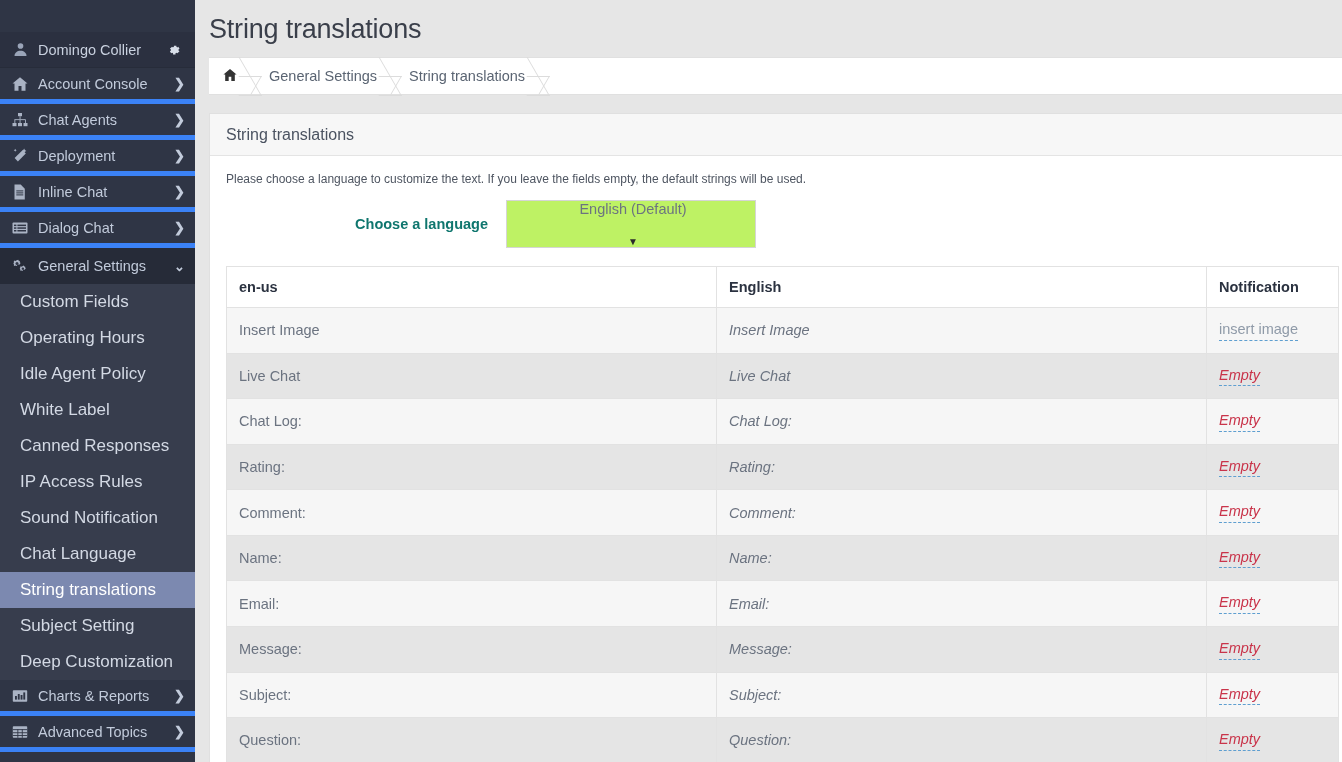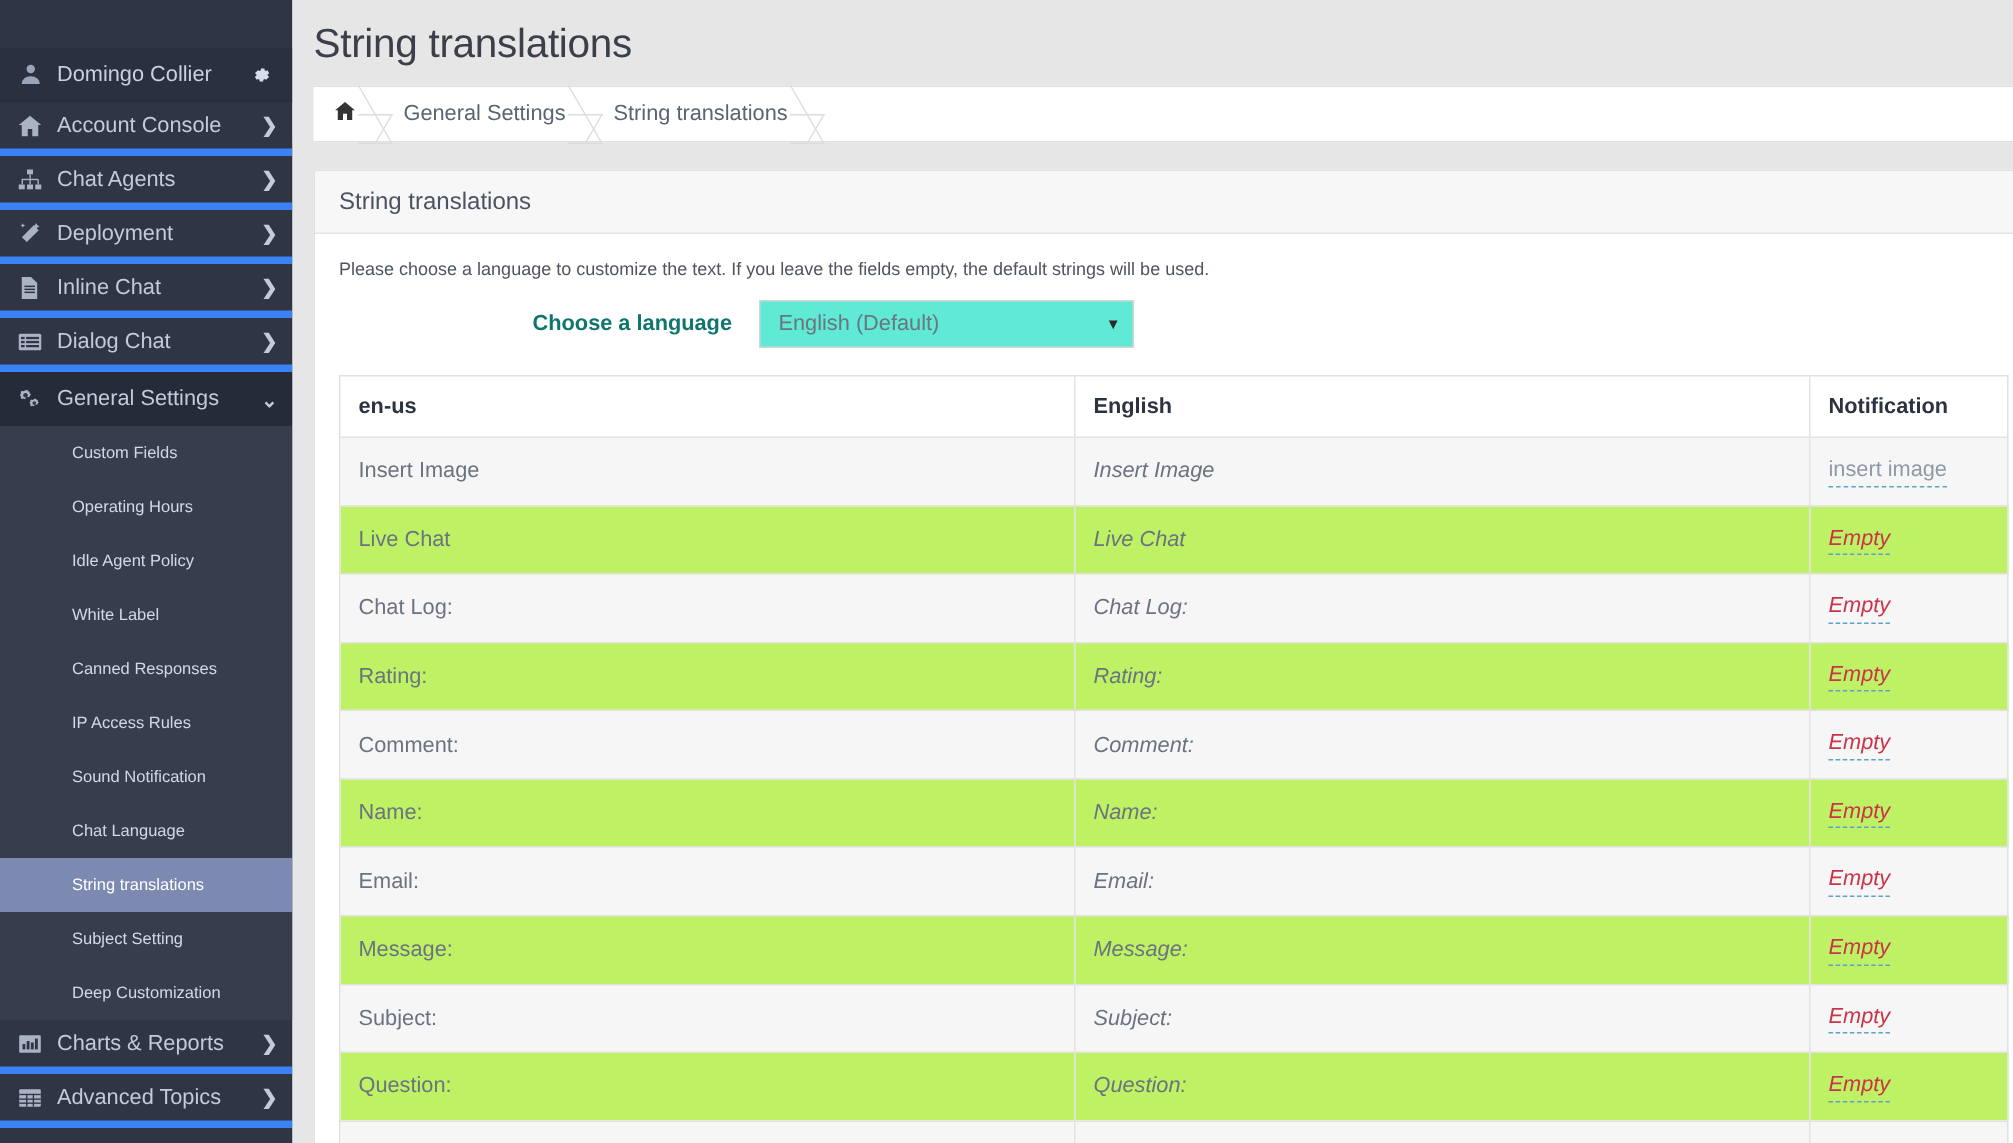--- a/index.html
+++ b/index.html
@@ -89,23 +89,23 @@
     border-top: 9px solid transparent;
     border-bottom: 9px solid transparent;
     border-left: 9px solid #ffffff;
   }
 
   .submenu { background: #373d4d; }
   .sub-item {
     height: 36px;
     display: flex;
     align-items: center;
-    padding-left: 48px;
+    padding-left: 20px;
     color: #d3d9e4;
-    font-size: 11px;
+    font-size: 17px;
     cursor: pointer;
     white-space: nowrap;
   }
   .sub-item.active {
     background: #7c89b0;
     color: #ffffff;
   }
 
   
   #main {
@@ -205,27 +205,28 @@
   .form-label {
     width: 280px;
     text-align: right;
     padding-right: 18px;
     font-weight: bold;
     color: #0f766e;
     font-size: 14.5px;
   }
   .lang-select {
     width: 250px;
-    height: 32px;
+    height: 48px;
     border: 1px solid #d5d5d5;
-    background: #5eead4;
+    background: #bef264;
     display: flex;
     align-items: center;
     padding: 0 8px 0 12px;
     cursor: pointer;
+    flex-direction: column;
   }
   .lang-select .ls-value {
     flex: 1;
     color: #6c7480;
     font-size: 14.5px;
   }
   .lang-select .ls-caret {
     font-size: 10px;
     color: #2b2b2b;
   }
@@ -251,21 +252,21 @@
     font-size: 14.5px;
   }
   table.tt td {
     padding: 12px 12px 12px 12px;
     border: 1px solid #e2e2e2;
     color: #6b7380;
     vertical-align: middle;
     height: 43px;
   }
   table.tt tr.odd td { background: #f6f6f6; }
-  table.tt tr.even td { background: #bef264; }
+  table.tt tr.even td { background: #e5e5e5; }
   table.tt td.col-en { font-style: normal; }
   table.tt td.col-english { font-style: italic; color: #6b7380; }
   table.tt td.col-trans { font-style: italic; }
 
   .edit-val {
     border-bottom: 1px dashed #5f9fd0;
     cursor: pointer;
     display: inline-block;
     line-height: 1.35;
   }

